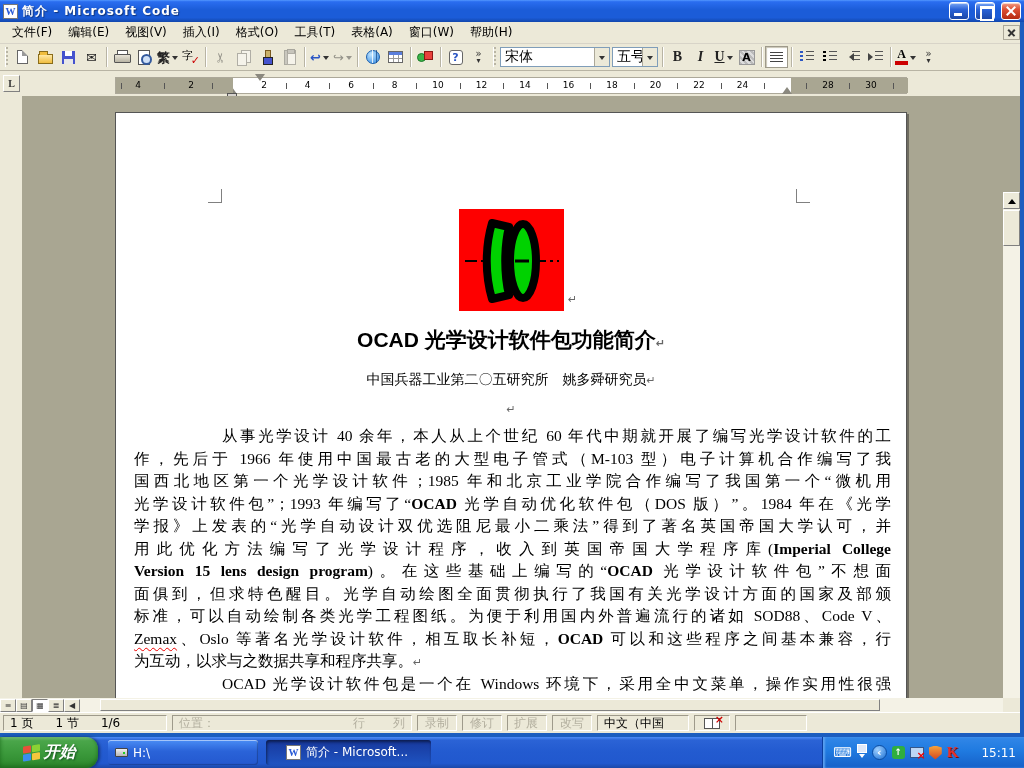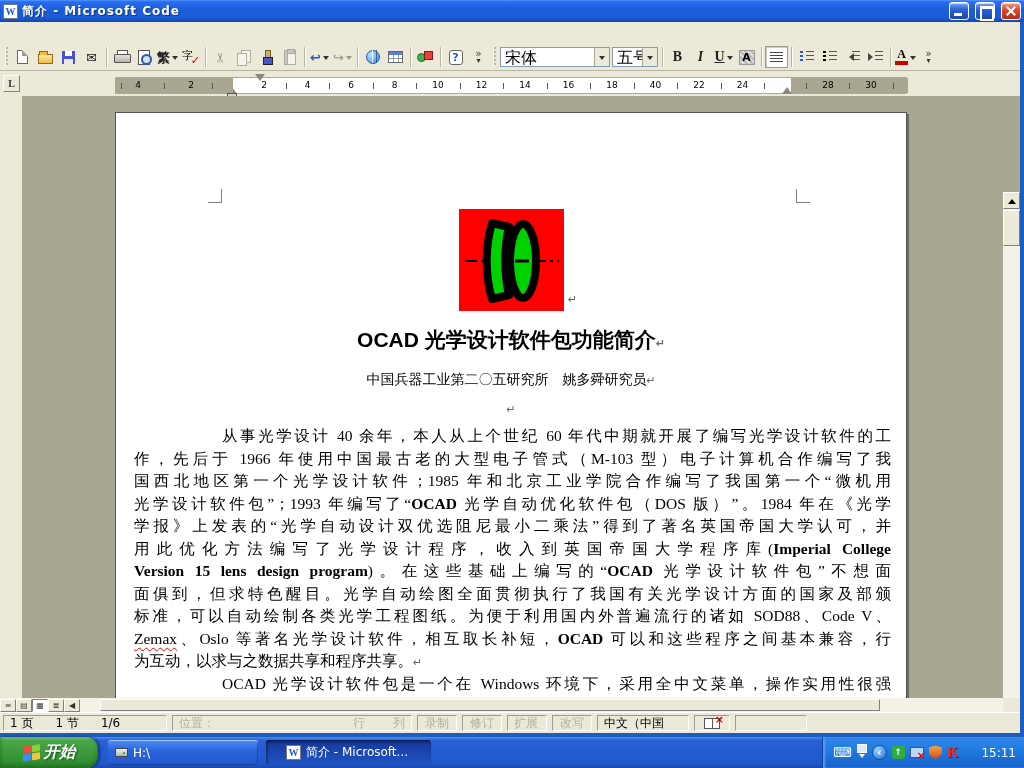--- a/index.html
+++ b/index.html
@@ -35,21 +35,21 @@
     display:flex;align-items:center;padding-left:2px;border-bottom:1px solid #b8b4a4;}
   .grip{width:3px;height:20px;margin:0 3px;background:repeating-linear-gradient(#b9b5a5 0 2px,transparent 2px 4px);border-left:1px solid #fff;}
   .tsep{width:1px;height:20px;background:#b8b4a4;margin:0 3px;box-shadow:1px 0 0 #fff;}
   .tbtn{height:22px;min-width:23px;display:flex;align-items:center;justify-content:center;position:relative;padding:0 1px;}
   .tbtn.on{background:#fff;border:1px solid #9e9a8b;box-shadow:inset 1px 1px 1px #c9c5b5;}
   .tbtn.dis{filter:grayscale(1) opacity(.45);}
   .caret{width:0;height:0;border:3px solid transparent;border-top:4px solid #333;margin-left:2px;margin-top:4px;}
   .g{font-size:13px;line-height:1;color:#222;}
   .g.b{font-weight:bold;} .g.rot{transform:rotate(-90deg);display:inline-block;}
   .g.serif{font-family:"Liberation Serif",serif;font-size:14px;} .g.it{font-style:italic;} .g.un{text-decoration:underline;}
-  .combo{height:20px;background:#fff;border:1px solid #7f9db9;display:flex;font-size:16px;margin:0 1px;}
+  .combo{height:20px;background:#fff;border:1px solid #7f9db9;display:flex;align-items:center;font-size:14px;margin:0 1px;}
   .combo .cval{padding-left:4px;flex:1;white-space:nowrap;overflow:hidden;}
   .combo .cbtn{width:15px;height:100%;background:#ece9d8;border-left:1px solid #aca899;display:flex;align-items:center;justify-content:center;}
   .combo .cbtn i{width:0;height:0;border:3px solid transparent;border-top:4px solid #333;margin-top:4px;}
 
   
   .i-new{width:11px;height:14px;background:#fff;border:1px solid #666;position:relative;}
   .i-new::after{content:"";position:absolute;top:-1px;right:-1px;border:3px solid;border-color:#ece9d8 #ece9d8 #999 #999;}
   .i-open{width:15px;height:10px;background:linear-gradient(#ffe9a6,#f0bd3e);border:1px solid #8a6d1a;position:relative;margin-top:3px;}
   .i-open::before{content:"";position:absolute;top:-4px;left:0;width:7px;height:3px;background:#f0bd3e;border:1px solid #8a6d1a;border-bottom:none;}
   .i-save{width:13px;height:13px;background:#4553ce;position:relative;}
@@ -211,20 +211,32 @@
 <div id="win">
 
   <div id="titlebar">
     <span class="i-word"></span>
     <span id="wtitle">简介 - Microsoft Code</span>
     <span class="wbtn min"></span>
     <span class="wbtn max"></span>
     <span class="wbtn close"></span>
   </div>
 
+  <div id="menubar">
+    <div class="mitem">文件(F)</div>
+      <div class="mitem">编辑(E)</div>
+      <div class="mitem">视图(V)</div>
+      <div class="mitem">插入(I)</div>
+      <div class="mitem">格式(O)</div>
+      <div class="mitem">工具(T)</div>
+      <div class="mitem">表格(A)</div>
+      <div class="mitem">窗口(W)</div>
+      <div class="mitem">帮助(H)</div>
+      <span id="mclose"></span>
+  </div>
 
   <div id="toolbar">
       <div class="grip"></div>
       <div class="tbtn">
         <span class="i-new"></span>
       </div>
       <div class="tbtn">
         <span class="i-open"></span>
       </div>
       <div class="tbtn">
@@ -354,21 +366,21 @@
         <span class="rnum" style="left: 75px;">2</span>
         <span class="rnum" style="left: 148px;">2</span>
         <span class="rnum" style="left: 191.5px;">4</span>
         <span class="rnum" style="left: 235px;">6</span>
         <span class="rnum" style="left: 278.5px;">8</span>
         <span class="rnum" style="left: 322px;">10</span>
         <span class="rnum" style="left: 365.5px;">12</span>
         <span class="rnum" style="left: 409px;">14</span>
         <span class="rnum" style="left: 452.5px;">16</span>
         <span class="rnum" style="left: 496px;">18</span>
-        <span class="rnum" style="left: 539.5px;">40</span>
+        <span class="rnum" style="left: 539.5px;">20</span>
         <span class="rnum" style="left: 583px;">22</span>
         <span class="rnum" style="left: 626.5px;">24</span>
         <span class="rnum" style="left: 712px;">28</span>
         <span class="rnum" style="left: 755px;">30</span>
         <span class="rtick" style="left: 5px;"></span>
         <span class="rtick" style="left: 48px;"></span>
         <span class="rtick" style="left: 96px;"></span>
         <span class="rtick" style="left: 169.75px;"></span>
         <span class="rtick" style="left: 213.25px;"></span>
         <span class="rtick" style="left: 256.75px;"></span>

